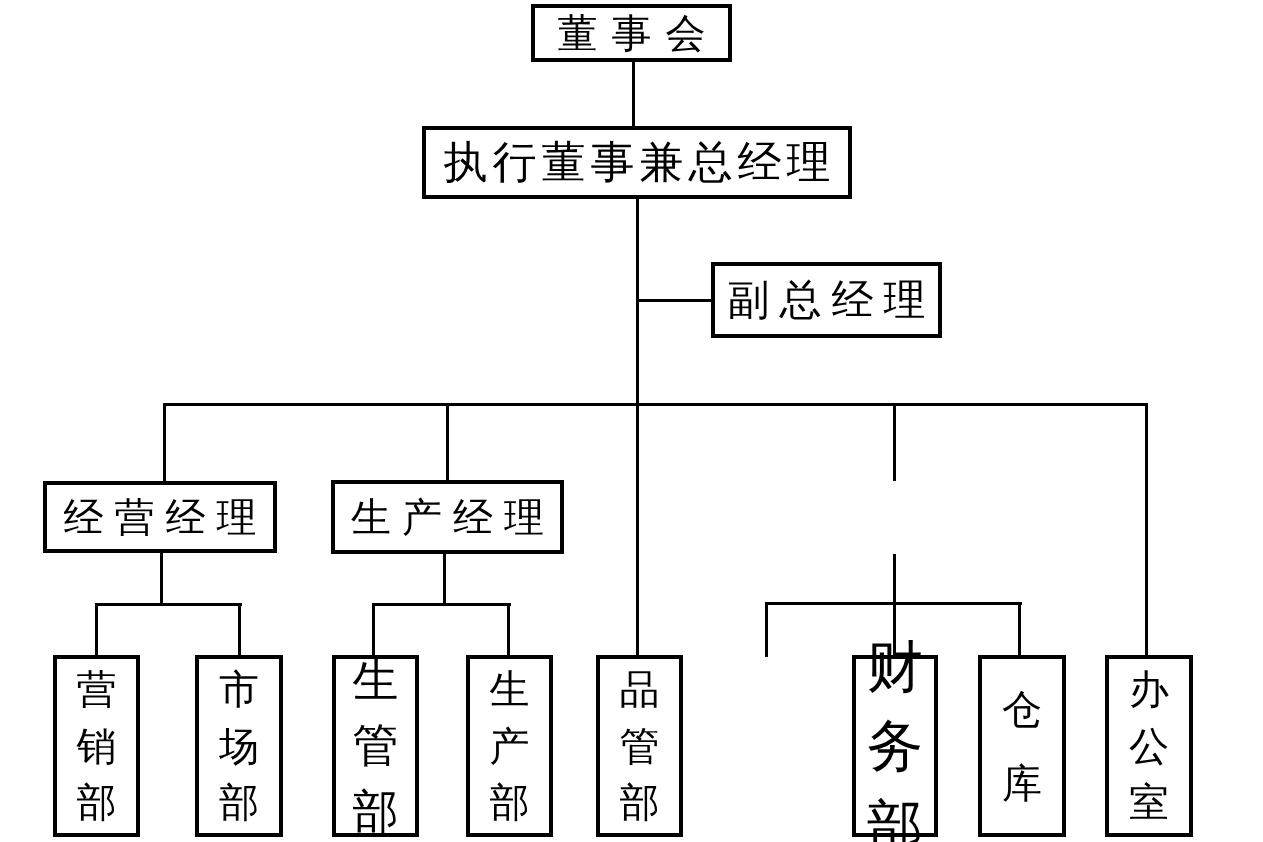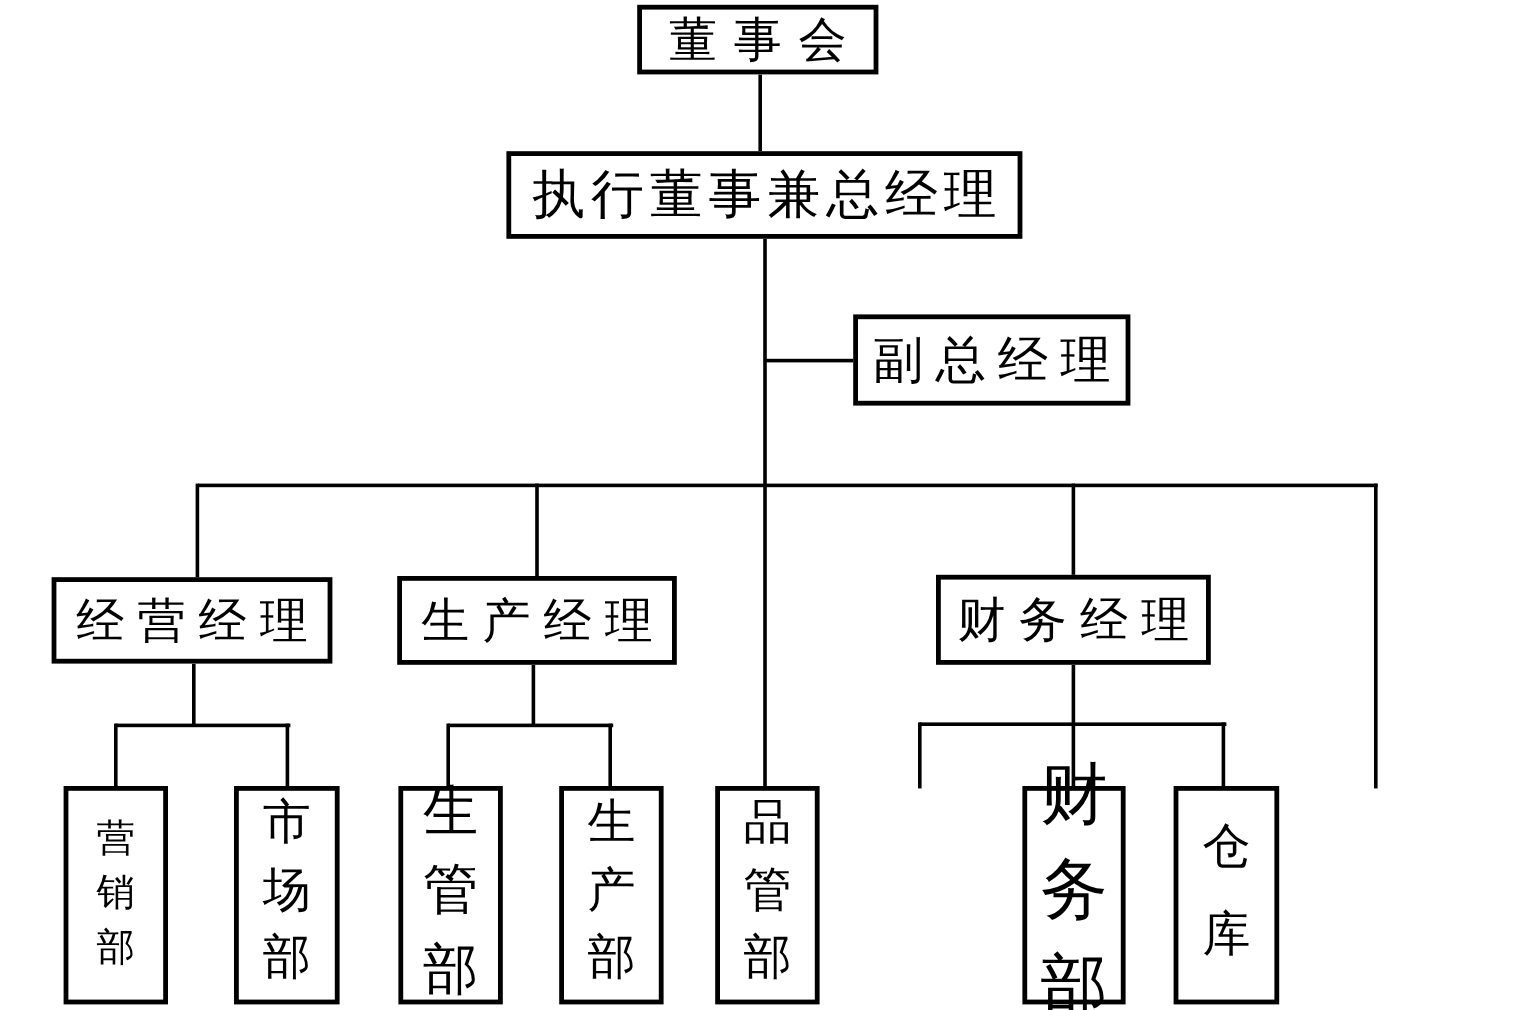--- a/index.html
+++ b/index.html
@@ -9,21 +9,21 @@
     --text:#000000;
     --bg:#ffffff;
   }
   html,body{margin:0;padding:0;background:var(--bg);}
   .canvas{
     position:relative;
     width:1263px;
     height:842px;
     background:var(--bg);
     overflow:hidden;
-    font-family:Liberation Mono, monospace;
+    font-family:Liberation Sans, sans-serif;
     color:var(--text);
     border-radius:16px;
   }
   .node{
     position:absolute;
     box-sizing:border-box;
     border:4px solid var(--border);
     background:var(--fill);
     display:flex;
     align-items:center;
@@ -91,25 +91,22 @@
   </div>
 
   <div class="node" style="left:43px;top:481px;width:234px;height:72px;font-size:40px;letter-spacing:11px;text-indent:11px">
     <span class="hlabel">经营经理</span>
   </div>
 
   <div class="node" style="left:331px;top:480px;width:233px;height:74px;font-size:40px;letter-spacing:11px;text-indent:11px">
     <span class="hlabel">生产经理</span>
   </div>
 
-  <div class="node" style="left:780px;top:479px;width:229px;height:75px;font-size:40px;letter-spacing:11px;text-indent:11px">
-    <span class="hlabel">财务经理</span>
-  </div>
 
-  <div class="node vert" style="left:53px;top:655px;width:87px;height:182px;font-size:32px">
+  <div class="node vert" style="left:53px;top:655px;width:87px;height:182px;font-size:40px">
     <span class="vlabel">营销部</span>
   </div>
 
   <div class="node vert" style="left:195px;top:655px;width:88px;height:182px;font-size:40px">
     <span class="vlabel">市场部</span>
   </div>
 
   <div class="node vert" style="left:332px;top:655px;width:87px;height:182px;font-size:46px">
     <span class="vlabel">生管部</span>
   </div>
@@ -124,14 +121,17 @@
 
 
   <div class="node vert" style="left:852px;top:655px;width:86px;height:182px;font-size:56px">
     <span class="vlabel">财务部</span>
   </div>
 
   <div class="node vert" style="left:978px;top:655px;width:88px;height:182px;font-size:40px">
     <span class="vlabel sparse">仓库</span>
   </div>
 
+  <div class="node vert" style="left:1105px;top:655px;width:88px;height:182px;font-size:40px">
+    <span class="vlabel">办公室</span>
+  </div>
 
 </div>
 
 </body></html>

